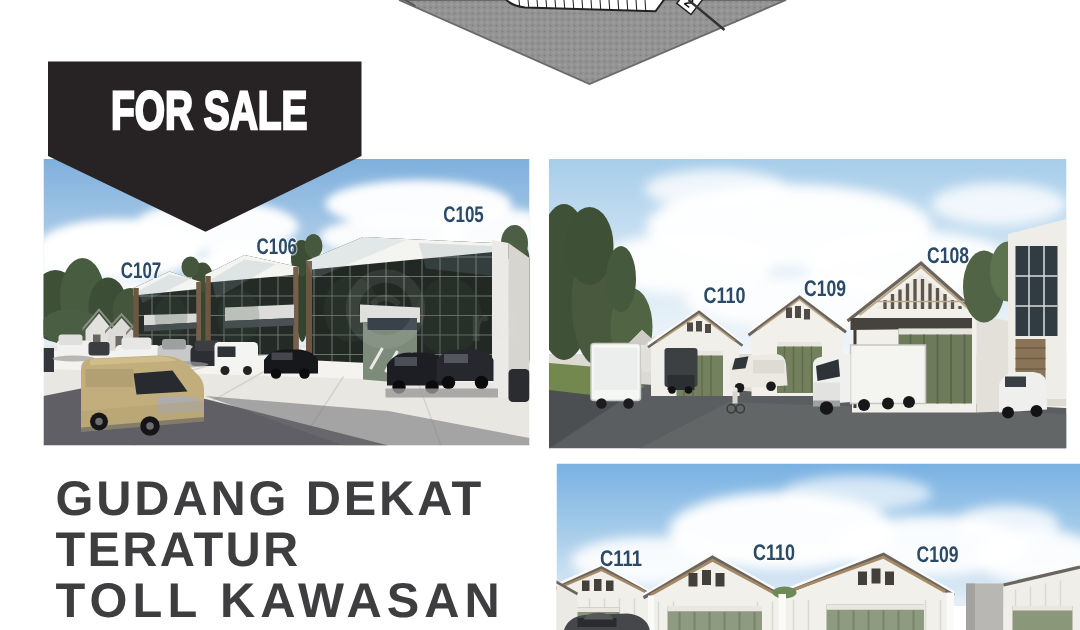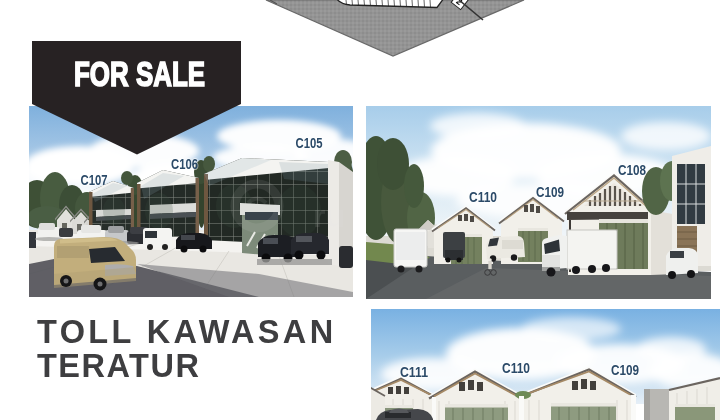--- a/index.html
+++ b/index.html
@@ -603,17 +603,18 @@
 
 <svg class="abs" style="left:0;top:0" width="260" height="170" viewBox="0 0 260 170">
 
   <polygon points="32,41 241,41 241,104 137,154.5 32,104" fill="#272223"></polygon>
 
   <text x="139.5" y="86" text-anchor="middle" font-size="36" font-weight="bold" fill="#ffffff" stroke="#ffffff" stroke-width="1.7" transform="translate(139.5,0) scale(0.72,1) translate(-139.5,0)">FOR SALE</text>
 </svg>
 
 <div class="abs" style="left:37px;top:314.5px;width:340px;color:#3e3e40;font-weight:bold;font-size:32.5px;line-height:34px;">
 
+  <div style="letter-spacing:1.9px;">GUDANG DEKAT</div>
+
+  <div style="letter-spacing:1.5px;">TERATUR</div>
 
   <div style="letter-spacing:3.4px;">TOLL KAWASAN</div>
-
-  <div style="letter-spacing:1.5px;">TERATUR</div>
 </div>
 
 </body></html>

